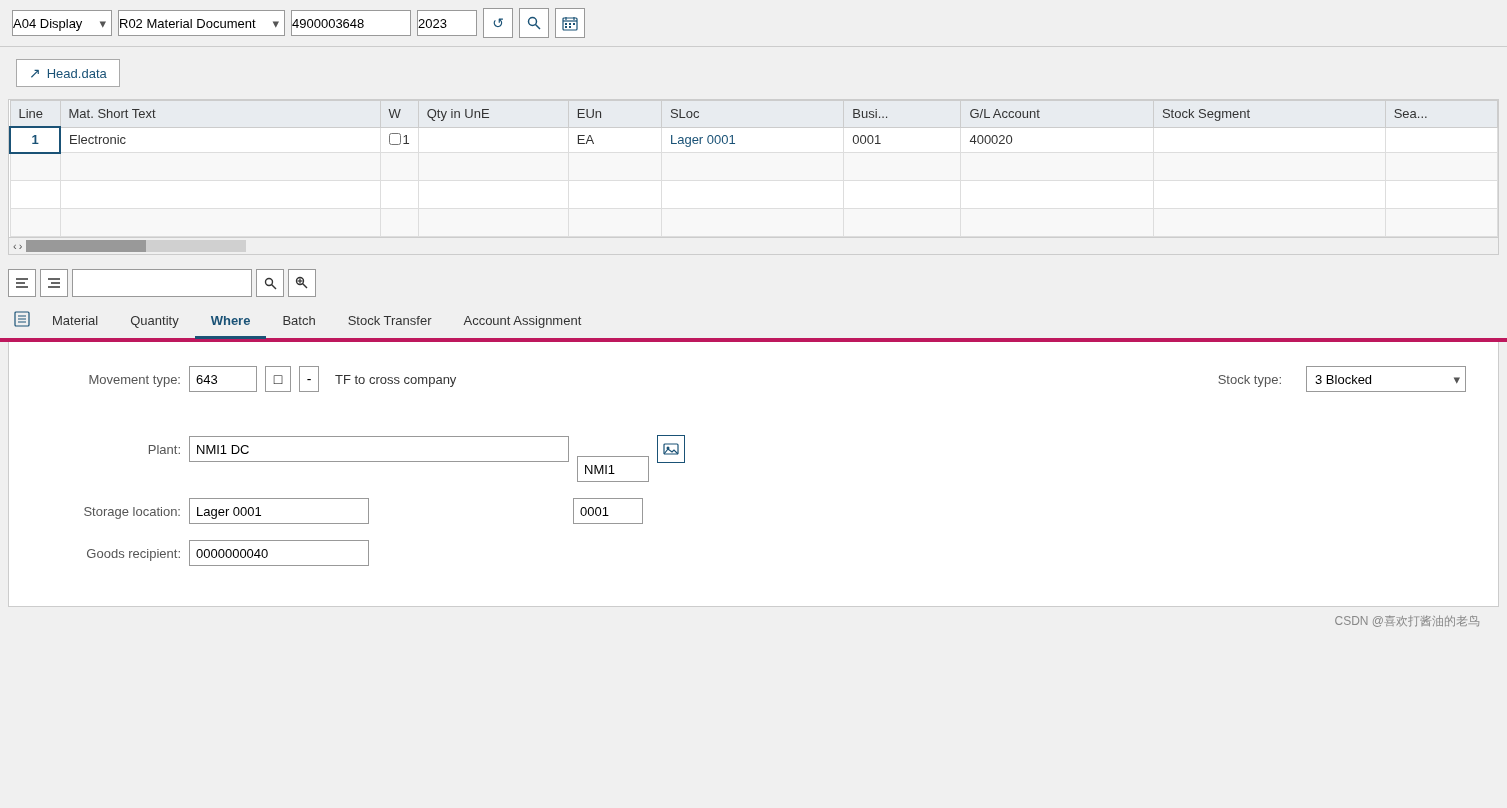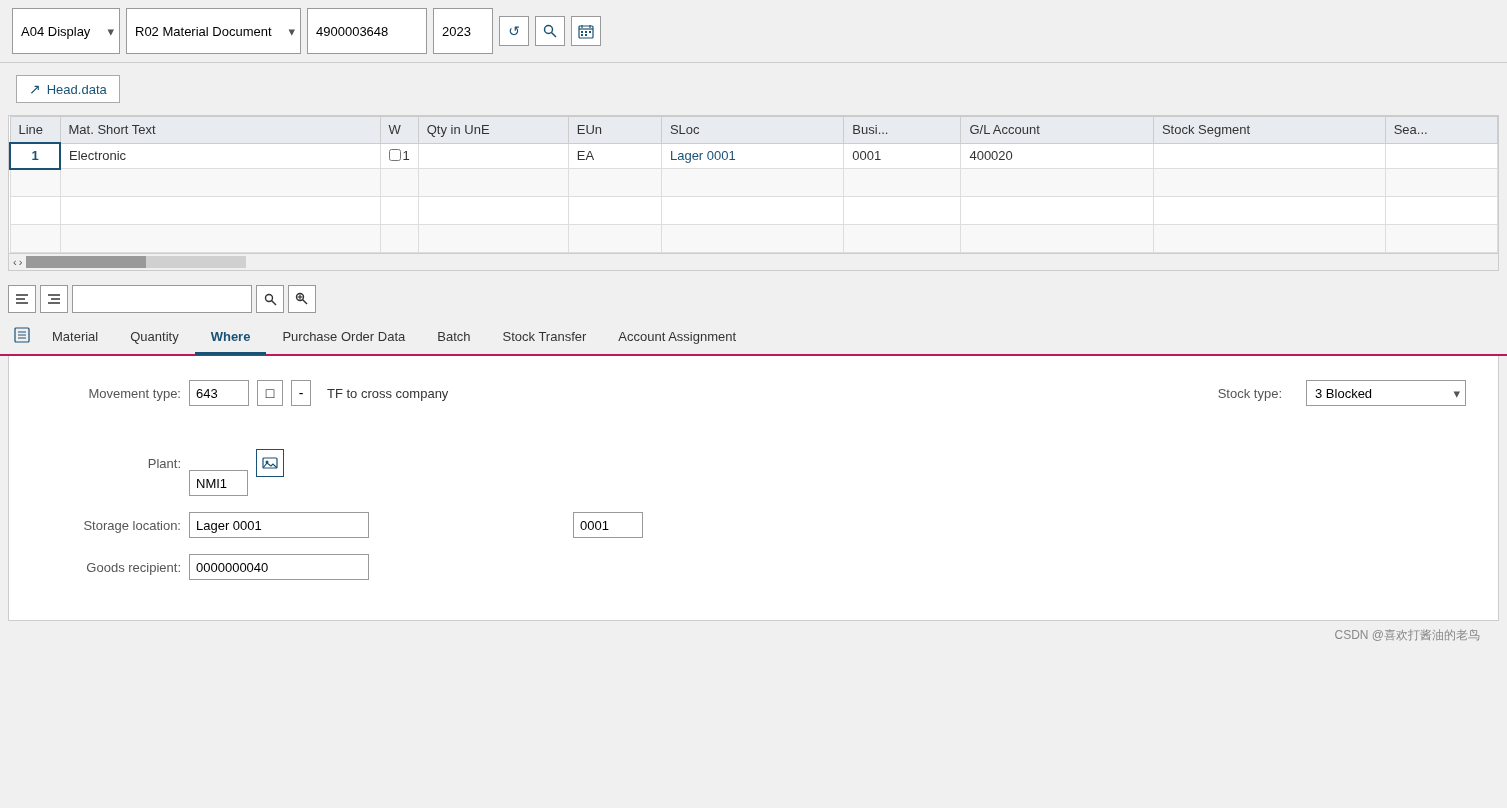--- a/index.html
+++ b/index.html
@@ -12,24 +12,24 @@
     .top-bar {
       display: flex;
       align-items: center;
       gap: 6px;
       padding: 8px 12px;
       background: #f0f0f0;
       border-bottom: 1px solid #ccc;
     }
     .top-bar select, .top-bar input[type="text"] {
       border: 1px solid #999;
-      padding: 4px 8px;
-      font-size: 13px;
-      background: white;
-      height: 46px;
+      padding: 4px 0;
+      font-size: 13px;
+      background: white;
+      height: 26px;
     }
     .top-bar select { padding-right: 24px; }
     .dropdown-wrapper {
       position: relative;
       display: inline-flex;
       align-items: center;
     }
     .dropdown-wrapper select {
       appearance: none;
       -webkit-appearance: none;
@@ -154,21 +154,21 @@
       height: 28px;
       border: 1px solid #999;
       padding: 2px 6px;
       font-size: 13px;
       width: 180px;
       background: white;
     }
     .tabs-row {
       display: flex;
       align-items: center;
-      border-bottom: 2px solid #be185d;
+      border-bottom: 4px solid #be185d;
       padding: 0 8px;
       background: #f0f0f0;
       gap: 0;
     }
     .tab-icon-btn {
       border: none;
       background: none;
       padding: 8px 6px;
       cursor: pointer;
       font-size: 14px;
@@ -207,21 +207,21 @@
       text-align: right;
       min-width: 140px;
     }
     .form-input {
       border: 1px solid #999;
       padding: 3px 6px;
       font-size: 13px;
       height: 26px;
       background: white;
     }
-    .form-input-sm { width: 60px; }
+    .form-input-sm { width: 68px; }
     .form-input-md { width: 180px; }
     .form-input-lg { width: 380px; }
     .movement-desc {
       font-size: 13px;
       color: #333;
       margin-left: 8px;
     }
     .stock-type-label {
       color: #555;
     }
@@ -455,21 +455,20 @@
     <svg width="16" height="16" viewBox="0 0 16 16">
       <rect x="1" y="1" width="14" height="14" rx="1" stroke="#1a5276" stroke-width="1.2" fill="none"></rect>
       <line x1="4" y1="5" x2="12" y2="5" stroke="#1a5276" stroke-width="1"></line>
       <line x1="4" y1="8" x2="12" y2="8" stroke="#1a5276" stroke-width="1"></line>
       <line x1="4" y1="11" x2="12" y2="11" stroke="#1a5276" stroke-width="1"></line>
     </svg>
   </button>
   <button class="tab-item">Material</button>
   <button class="tab-item">Quantity</button>
   <button class="tab-item active">Where</button>
-  <button class="tab-item">Purchase Order Data</button>
   <button class="tab-item">Batch</button>
   <button class="tab-item">Stock Transfer</button>
   <button class="tab-item">Account Assignment</button>
 </div>
 
 <div class="content-area">
 
   <div class="top-form-row">
     <div class="left-form-group">
       <label class="form-label">Movement type:</label>
@@ -484,21 +483,22 @@
         <select>
           <option>3 Blocked</option>
         </select>
         <span class="dropdown-arrow">▾</span>
       </div>
     </div>
   </div>
 
   <div class="form-row">
     <label class="form-label">Plant:</label>
-    <input type="text" class="form-input" style="width: 59px; margin-top: 40px;" value="NMI1">
+    <input type="text" class="form-input form-input-lg" value="NMI1 DC" style="">
+    <input type="text" class="form-input" style="width: 72px; margin-top: 40px;" value="NMI1">
     <button class="img-btn">
       <svg width="16" height="14" viewBox="0 0 16 14">
         <rect x="1" y="2" width="14" height="10" rx="1" stroke="#1a5276" stroke-width="1.2" fill="none"></rect>
         <circle cx="5" cy="6" r="1.5" fill="#1a5276"></circle>
         <polyline points="1,12 5,7 9,10 11,8 15,12" fill="none" stroke="#1a5276" stroke-width="1.2"></polyline>
       </svg>
     </button>
   </div>
 
   <div class="form-row">

